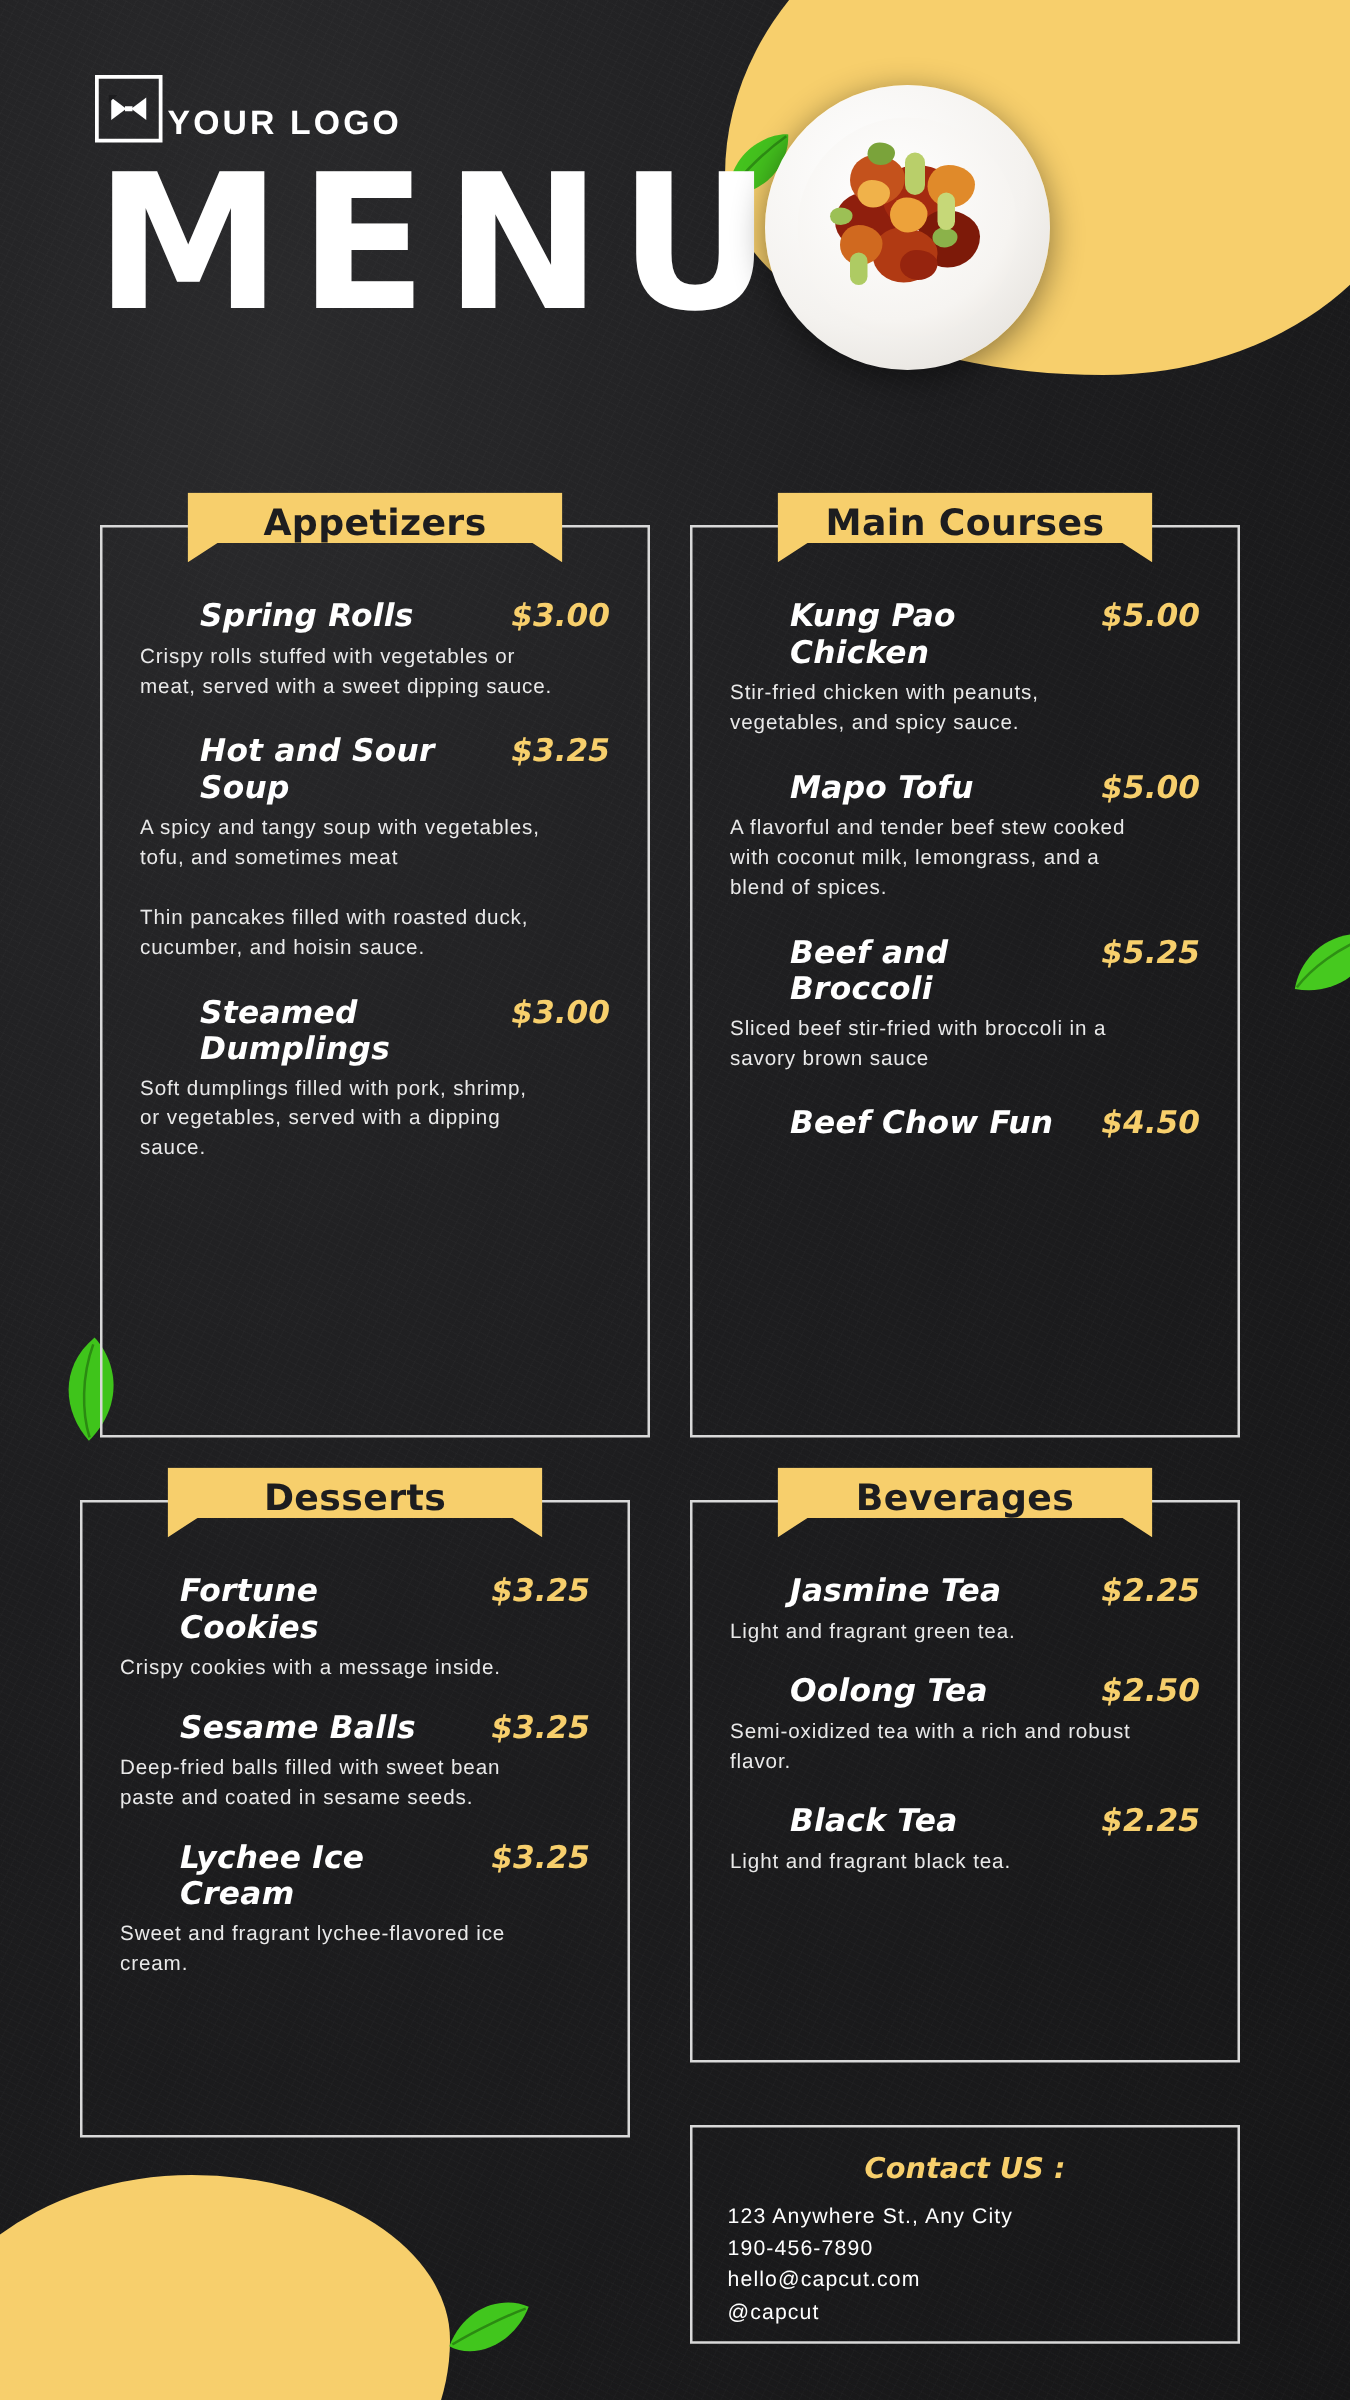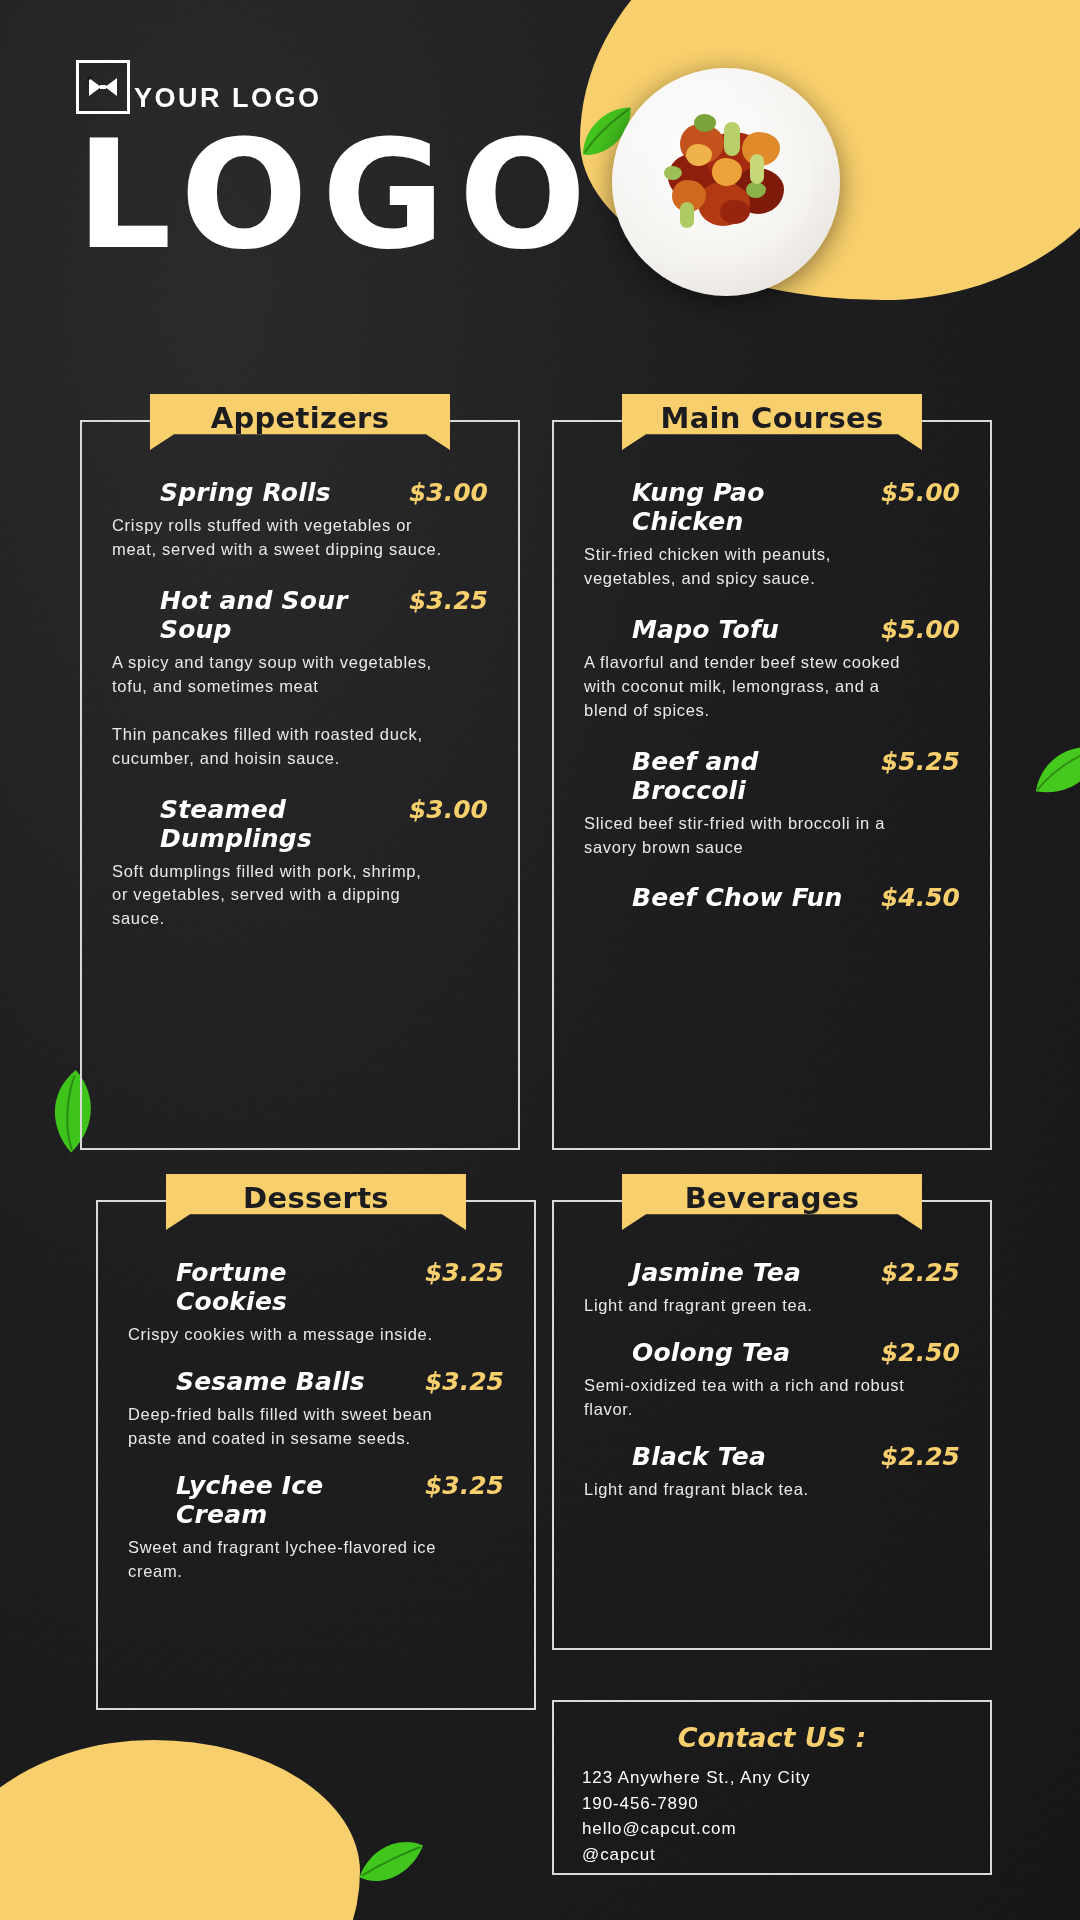--- a/index.html
+++ b/index.html
@@ -176,40 +176,40 @@
     color: #e9e9e9;
     font-size: 16.5px;
     line-height: 1.45;
     letter-spacing: 0.7px;
     max-width: 330px;
   }
 
   
   #sec-appetizers { left: 80px;  top: 420px;  width: 440px; height: 730px; }
   #sec-main       { left: 552px; top: 420px;  width: 440px; height: 730px; }
-  #sec-desserts   { left: 96px;  top: 1200px; width: 440px; height: 510px; }
+  #sec-desserts   { left: 64px;  top: 1200px; width: 440px; height: 510px; }
   #sec-beverages  { left: 552px; top: 1200px; width: 440px; height: 450px; }
 
   #sec-appetizers .section-body .item,
   #sec-main .section-body .item { margin-bottom: 24px; }
 
   
   .contact {
     position: absolute;
     left: 552px;
     top: 1700px;
     width: 440px;
     height: 175px;
     border: 2px solid #d9d9d9;
     padding: 20px 28px;
     z-index: 4;
   }
   .contact-title {
     color: #f7cf6c;
-    font-size: 27px;
+    font-size: 23px;
     font-weight: 700;
     font-style: italic;
     text-align: center;
     font-family: "DejaVu Sans", sans-serif;
     margin-bottom: 12px;
   }
   .contact-line {
     color: #ffffff;
     font-size: 17px;
     letter-spacing: 0.9px;
@@ -254,21 +254,21 @@
       <div class="logo-mark">
         <svg width="32" height="22" viewBox="0 0 32 22">
           <path d="M2 2 L14 11 L2 20 Z" fill="#ffffff"></path>
           <path d="M30 2 L18 11 L30 20 Z" fill="#ffffff"></path>
           <rect x="13" y="9" width="6" height="4" fill="#ffffff"></rect>
           <path d="M0 0 L7 0 L0 6 Z" fill="#1c1c1e"></path>
         </svg>
       </div>
       <div class="logo-text">YOUR LOGO</div>
     </div>
-    <div class="menu-title">LOGO</div>
+    <div class="menu-title">MENU</div>
   </div>
 
   <div class="dish">
     <div class="dish-inner">
       <div class="food">
         <div class="chunk" style="left:18px;  top:44px; width:54px; height:46px; background:#8f1f0d;"></div>
         <div class="chunk" style="left:56px;  top:22px; width:60px; height:52px; background:#a52a10;"></div>
         <div class="chunk" style="left:30px;  top:14px; width:44px; height:40px; background:#c4521c;"></div>
         <div class="chunk" style="left:84px;  top:58px; width:50px; height:46px; background:#7d1a09;"></div>
         <div class="chunk" style="left:48px;  top:72px; width:52px; height:44px; background:#b13a13;"></div>

